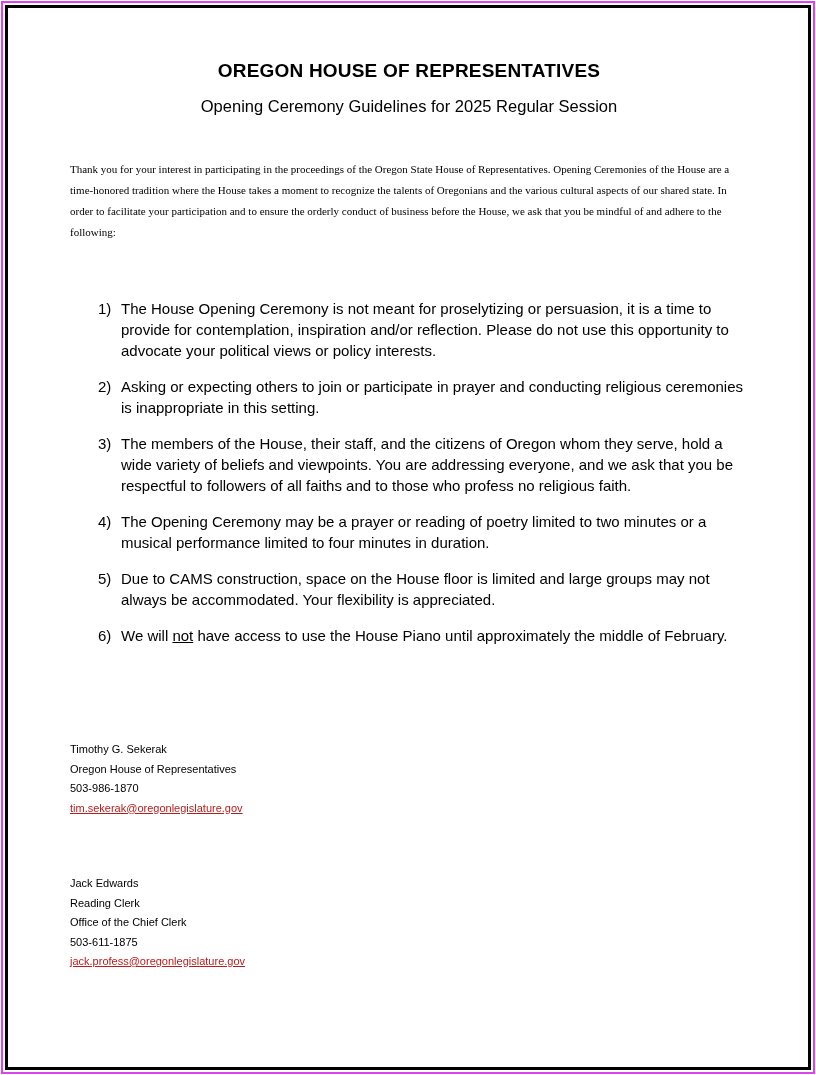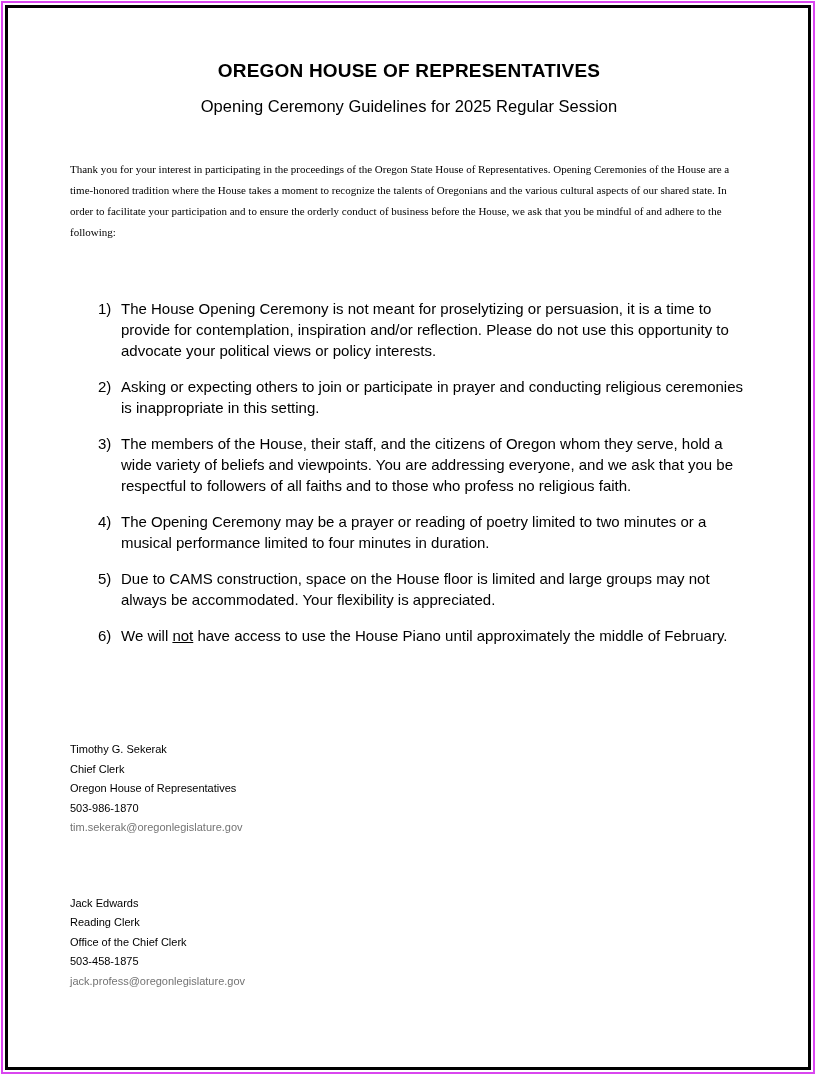--- a/index.html
+++ b/index.html
@@ -76,21 +76,22 @@
     font-size: 11px;
     line-height: 19.5px;
   }
   .sig-block.first {
     margin-top: 94px;
   }
   .sig-block.second {
     margin-top: 56px;
   }
   .email-link {
-    color: #737373;
+    color: #b91c1c;
+    text-decoration: underline;
     cursor: pointer;
   }
 </style>
 </head>
 <body>
 
 <div class="frame-outer">
   <div class="frame-inner">
     <div class="content">
 
@@ -121,29 +122,28 @@
           <span class="g-text">Due to CAMS construction, space on the House floor is limited and large groups may not always be accommodated. Your flexibility is appreciated.</span>
         </div>
         <div class="g-item">
           <span class="g-num">6)</span>
           <span class="g-text"><span>We will </span><span class="u">not</span><span> have access to use the House Piano until approximately the middle of February.</span></span>
         </div>
       </div>
 
       <div class="sig-block first">
         <div>Timothy G. Sekerak</div>
-        <div>Chief Clerk</div>
         <div>Oregon House of Representatives</div>
         <div>503-986-1870</div>
         <div><a class="email-link">tim.sekerak@oregonlegislature.gov</a></div>
       </div>
 
       <div class="sig-block second">
         <div>Jack Edwards</div>
         <div>Reading Clerk</div>
         <div>Office of the Chief Clerk</div>
-        <div>503-458-1875</div>
+        <div>503-611-1875</div>
         <div><a class="email-link">jack.profess@oregonlegislature.gov</a></div>
       </div>
 
     </div>
   </div>
 </div>
 
 </body></html>

